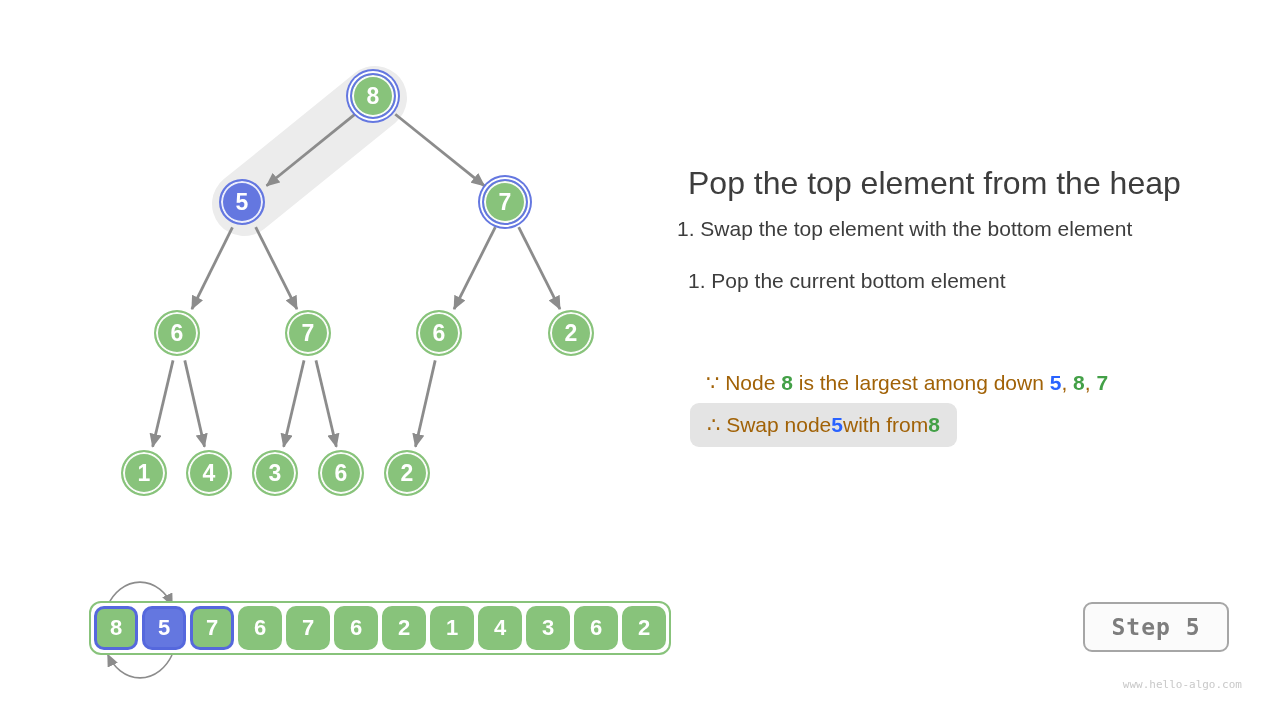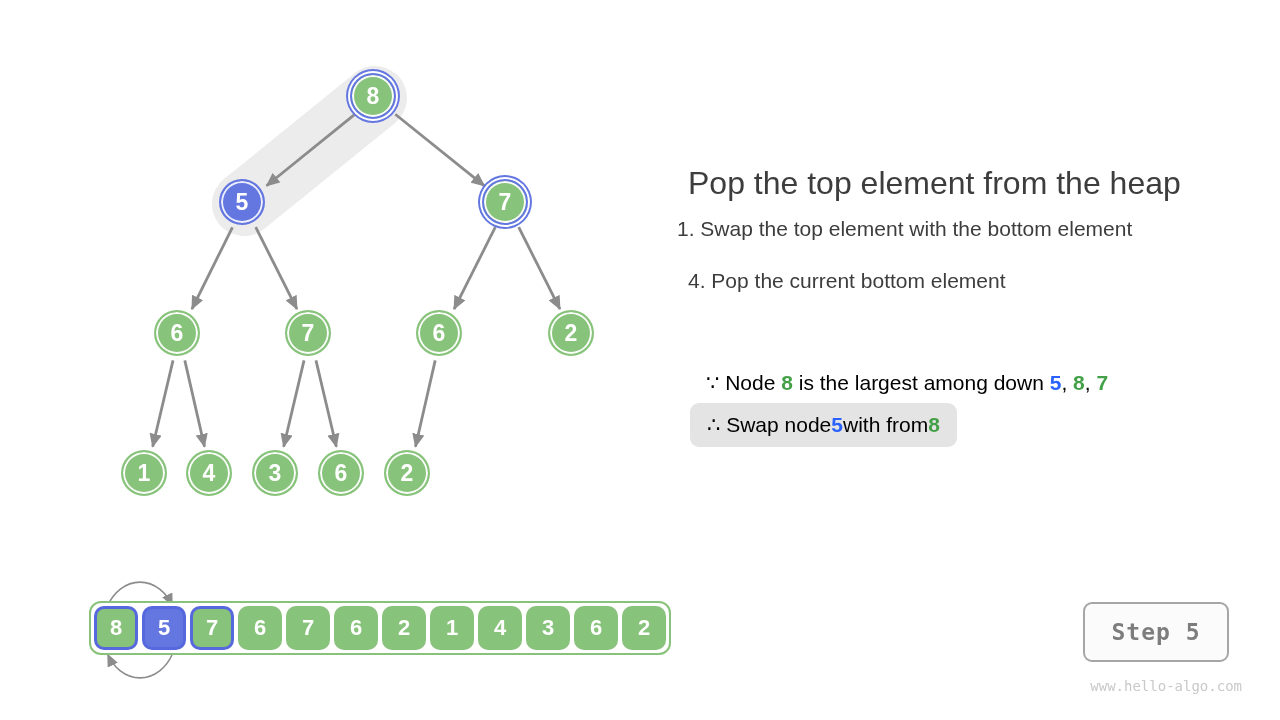--- a/index.html
+++ b/index.html
@@ -37,21 +37,21 @@
   #step-item-1 { left:660px; top:217px;margin-left:17px; }
   #step-item-2 { left:688px; top:269px; }
   #step-item-3 { left:688px; top:321px; }
   #because-line { left:706px; top:371px; }
   #therefore-box {
     position:absolute; left:690px; top:403px; height:44px;
     background:#e4e4e4; border-radius:9px;
     display:flex; align-items:center; padding:0 17px;
     font-size:21px; color:#3d3d3d; white-space:nowrap;
   }
-  .seg-dark  { color:#000000; }
+  .seg-dark  { color:#a16207; }
   .seg-green { color:var(--text_green); font-weight:700; }
   .seg-blue  { color:var(--text_blue);  font-weight:700; }
 
   
   #swap-svg { position:absolute; left:0; top:0; z-index:1; }
   #array-box {
     position:absolute; left:89px; top:601px; z-index:2;
     display:flex; gap:4px; padding:3px;
     border:2px solid var(--green); border-radius:12px; background:#fff;
   }
@@ -59,29 +59,29 @@
     width:44px; height:44px; border-radius:10px;
     display:flex; align-items:center; justify-content:center;
     color:#fff; font-weight:700; font-size:22px;
   }
   .acell.green          { background:var(--green); border:2px solid var(--green); }
   .acell.green-selected { background:var(--green); border:3px solid var(--blue_border); }
   .acell.blue           { background:var(--blue);  border:3px solid var(--blue_border); }
 
   
   #step-button {
-    position:absolute; left:1083px; top:602px; width:146px; height:60px;
+    position:absolute; left:1083px; top:602px; width:146px; height:50px;
     border:2px solid #a6a6a6; border-radius:9px; background:#fbfbfb;
     color:#7d7d7d; font-family:"DejaVu Sans Mono", monospace;
     font-weight:700; font-size:23px; letter-spacing:1px;
     display:flex; align-items:center; justify-content:center; cursor:pointer;
   }
   #watermark {
     position:absolute; right:38px; top:678px;
-    color:#c9c9c9; font-family:"DejaVu Sans Mono", monospace; font-size:14px;
+    color:#c9c9c9; font-family:"DejaVu Sans Mono", monospace; font-size:11px;
   }
 </style>
 </head>
 <body>
 
 <div id="stage">
 
   <svg id="tree-svg" width="660" height="560" viewBox="0 0 660 560">
     <defs>
       <marker id="tree-arrow" markerWidth="5" markerHeight="4.4" refX="4.6" refY="2.2" orient="auto">
@@ -115,21 +115,21 @@
       <div class="tnode green" style="left: 548px; top: 310px;">2</div>
       <div class="tnode green" style="left: 121px; top: 450px;">1</div>
       <div class="tnode green" style="left: 186px; top: 450px;">4</div>
       <div class="tnode green" style="left: 252px; top: 450px;">3</div>
       <div class="tnode green" style="left: 318px; top: 450px;">6</div>
       <div class="tnode green" style="left: 384px; top: 450px;">2</div>
     </div>
 
   <div id="panel-title" class="ptext">Pop the top element from the heap</div>
   <div id="step-item-1" class="ptext">1. Swap the top element with the bottom element</div>
-  <div id="step-item-2" class="ptext">4. Pop the current bottom element</div>
+  <div id="step-item-2" class="ptext">1. Pop the current bottom element</div>
   <div id="because-line" class="ptext"><span class="seg-dark">∵ Node </span><span class="seg-green">8</span><span class="seg-dark"> is the largest among down </span><span class="seg-blue">5</span><span class="seg-dark">, </span><span class="seg-green">8</span><span class="seg-dark">, </span><span class="seg-green">7</span></div>
   <div id="therefore-box">
       <span class="seg-dark">∴ Swap node </span>
       <span class="seg-blue">5</span>
       <span class="seg-dark"> with from </span>
       <span class="seg-green">8</span>
     </div>
 
   <svg id="swap-svg" width="1280" height="720" viewBox="0 0 1280 720">
     <defs>

